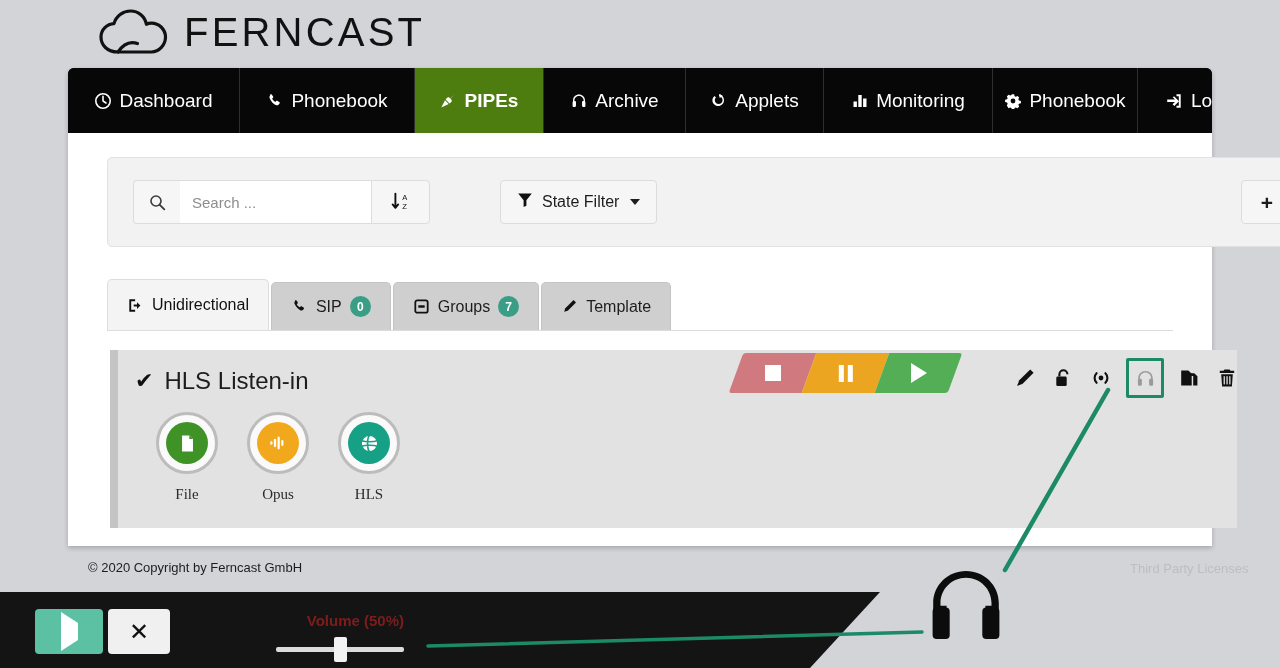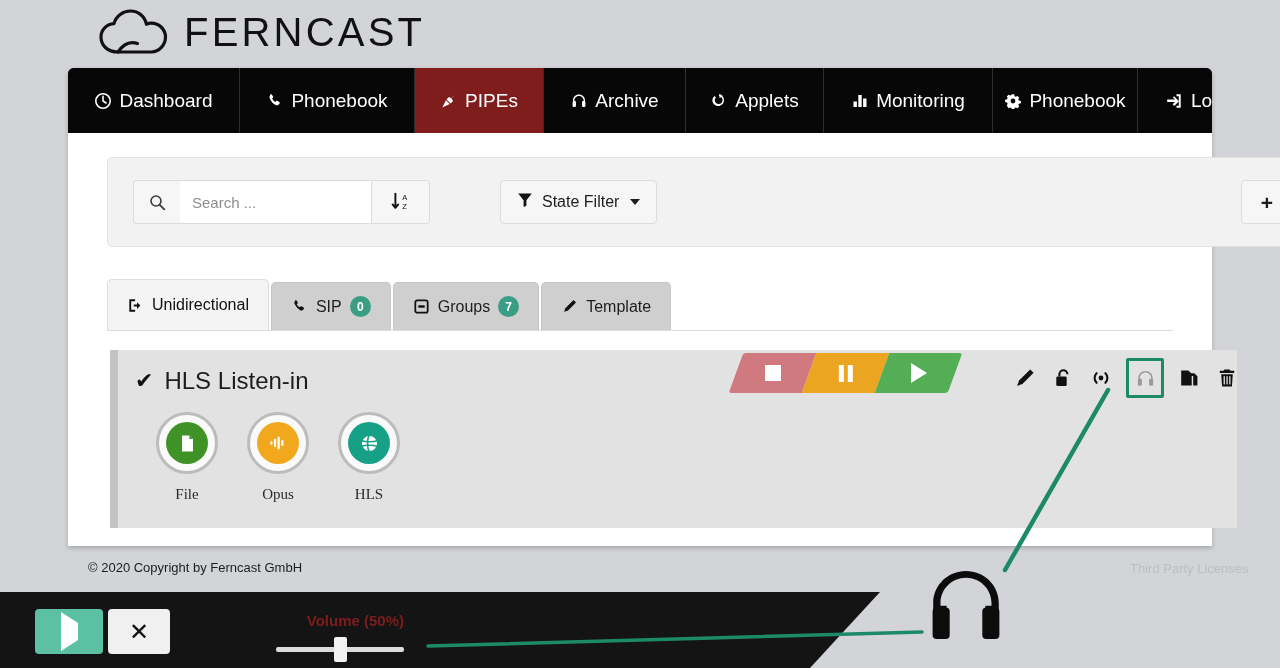--- a/index.html
+++ b/index.html
@@ -24,21 +24,21 @@
   }
 
   
   .navbar{position:absolute;left:0;top:0;width:1144px;height:65px;display:flex;background:#070707;border-radius:6px 6px 0 0;overflow:hidden;}
   .nav-item{
     flex:0 0 auto;display:flex;align-items:center;justify-content:center;gap:8px;
     color:#fff;font-size:19px;height:65px;background:#070707;
     border-right:1px solid #2e2e2e;box-sizing:border-box;
   }
   .nav-item:last-child{border-right:none;}
-  .nav-item.active{background:#7f1d1d;}
+  .nav-item.active{background:#4d7c0f;font-weight:bold;}
   .nav-ico{display:inline-flex;align-items:center;justify-content:center;width:17px;height:17px;}
   .nav-ico svg{display:block;fill:#fff;}
 
   
   .filter-card{
     position:absolute;left:39px;top:89px;width:1270px;height:90px;
     background:#f2f2f2;border:1px solid #e2e2e2;border-radius:5px;box-sizing:border-box;
   }
   .search-group{position:absolute;left:25px;top:22px;display:flex;height:44px;}
   .search-addon{

